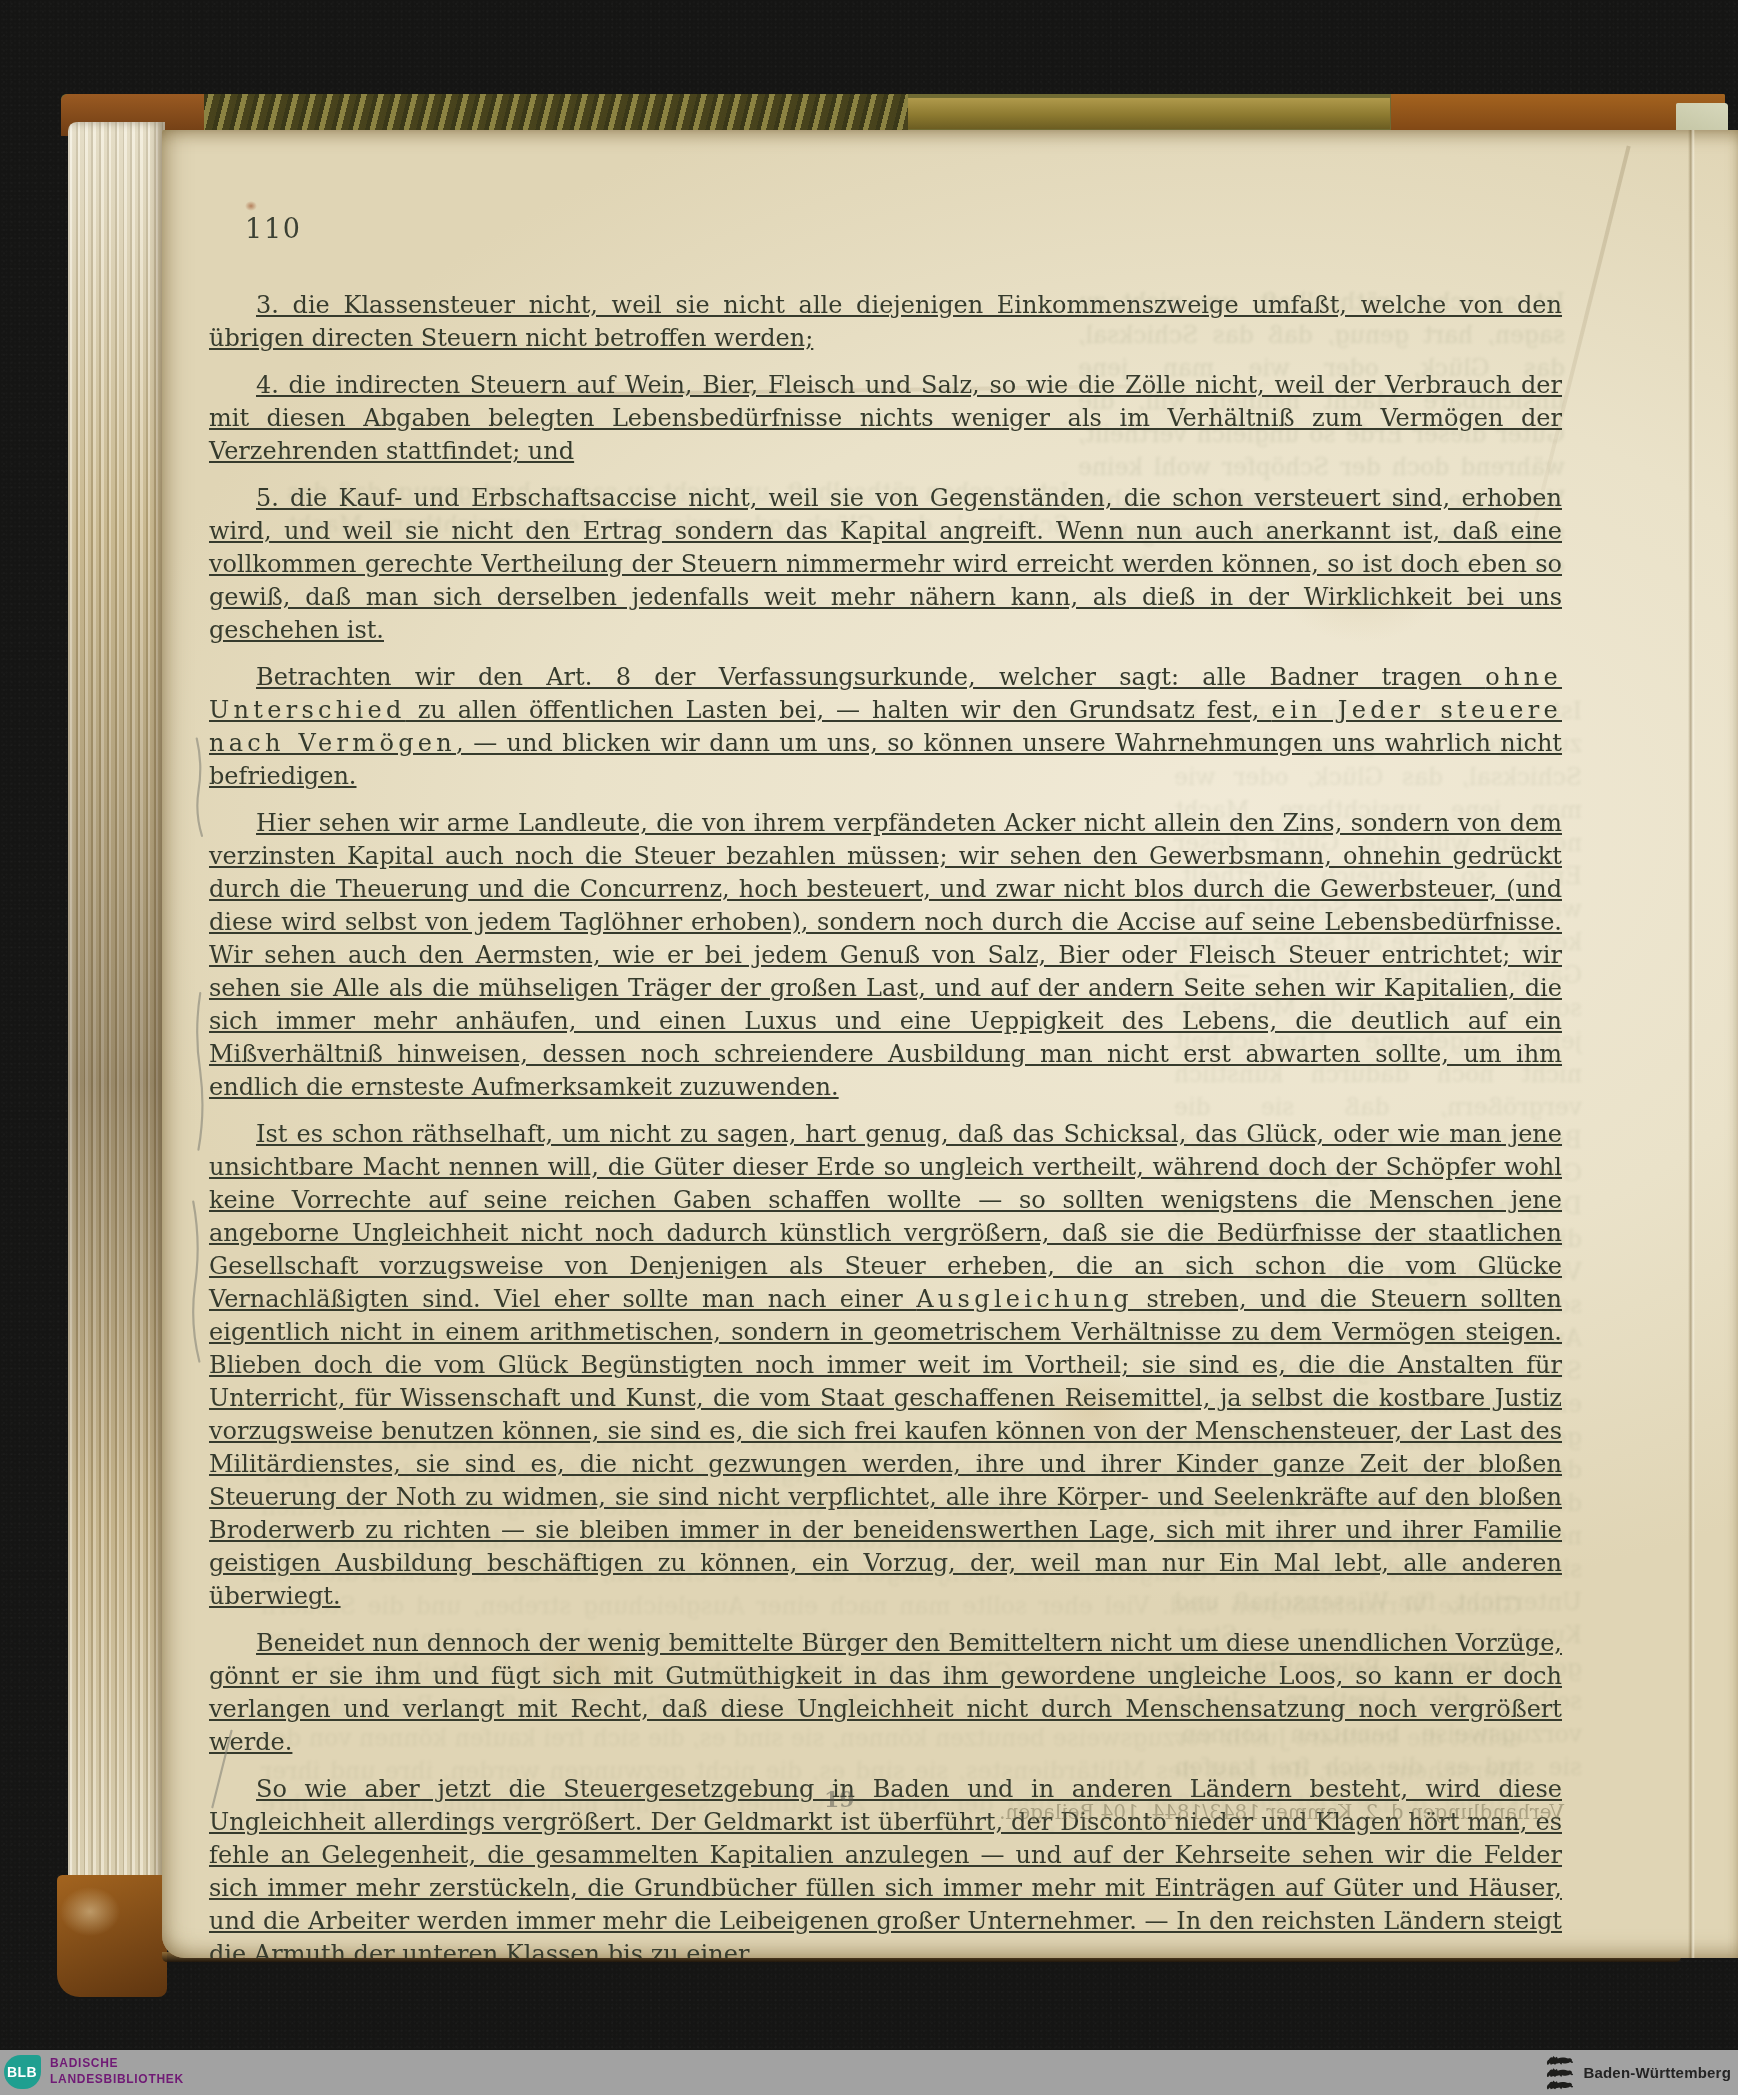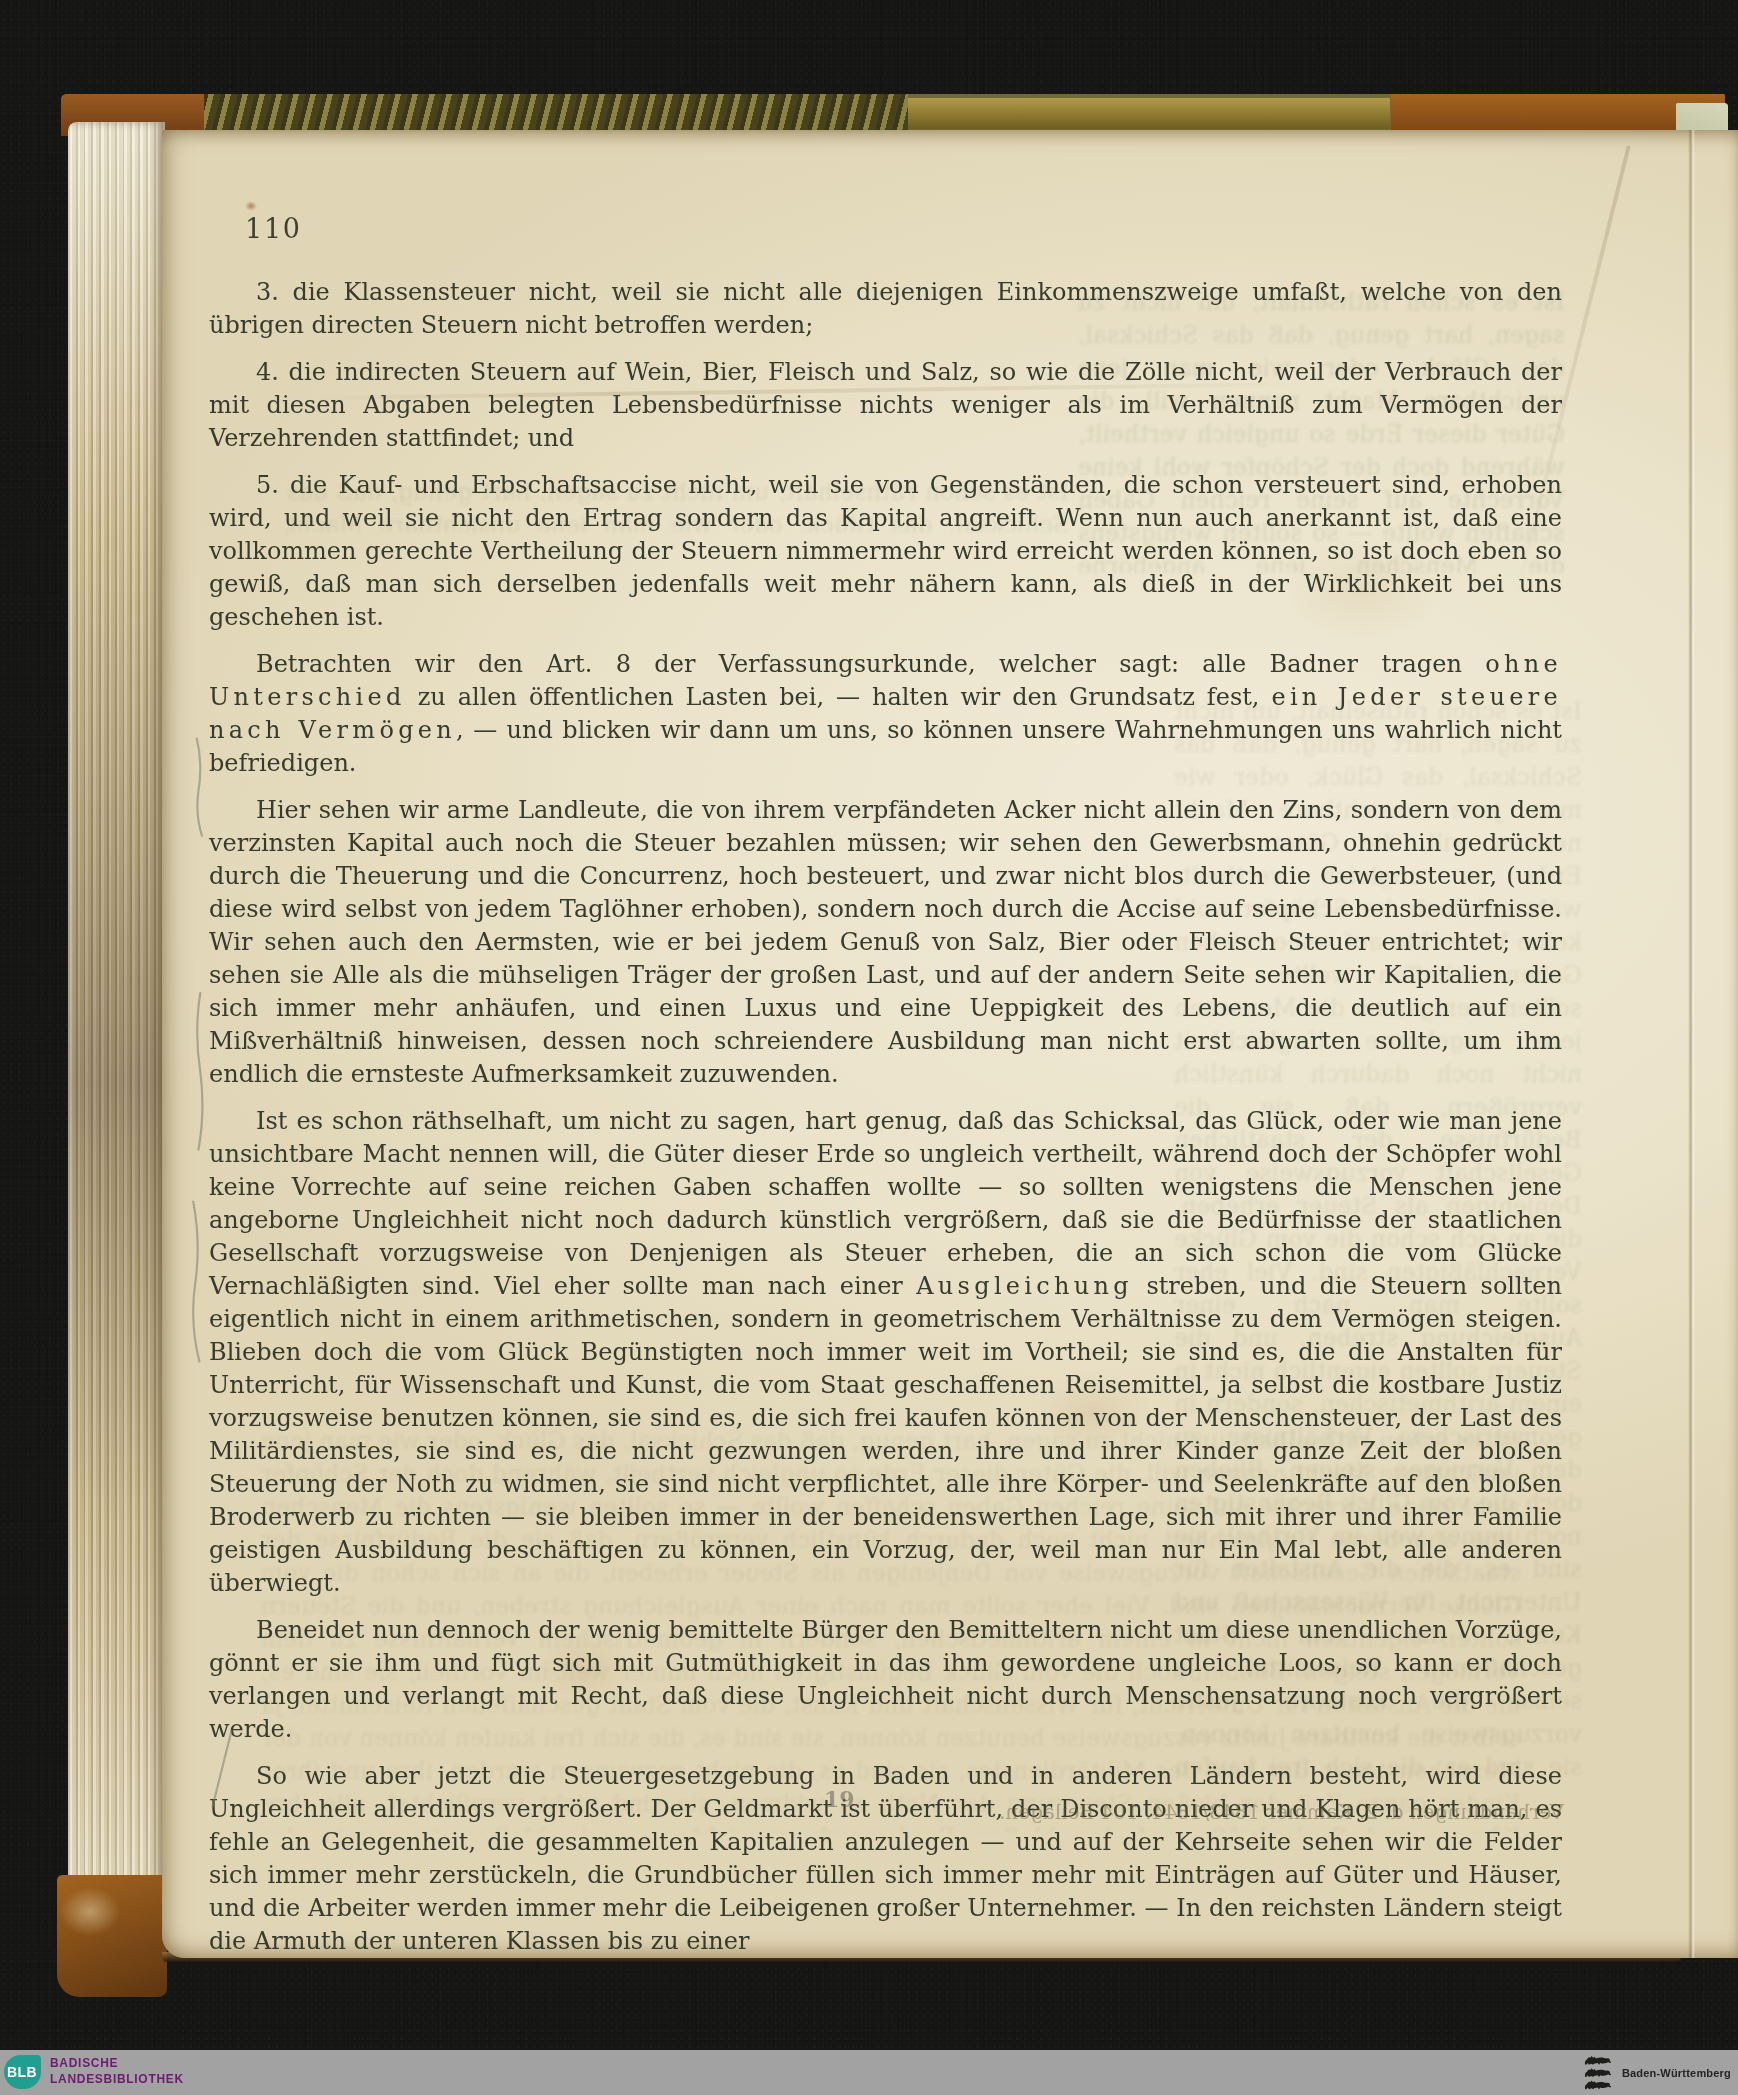--- a/index.html
+++ b/index.html
@@ -59,21 +59,21 @@
   .stain{position:absolute;border-radius:50%;}
   .stain.s1{left:869px;top:1243px;width:122px;height:78px;background:radial-gradient(closest-side,rgba(170,120,40,.12),rgba(170,120,40,0));}
   .stain.s2{left:374px;top:1503px;width:96px;height:70px;background:radial-gradient(closest-side,rgba(170,120,40,.1),rgba(170,120,40,0));}
   .stain.s3{left:1121px;top:408px;width:156px;height:104px;background:radial-gradient(closest-side,rgba(160,130,60,.1),rgba(160,130,60,0));}
   .stain.s4{left:83px;top:71px;width:12px;height:10.4px;background:radial-gradient(closest-side,rgba(150,70,30,.6),rgba(150,70,30,0));}
 
   .page-number{position:absolute;left:83px;top:83px;font-size:27px;letter-spacing:1.7px;color:#3c4134;}
 
   .text-block{position:absolute;left:47px;top:146px;width:1353px;color:#363b2d;
         font-size:24px;line-height:33px;text-align:justify;}
-  .text-block p.para{margin:0 0 14px 0;text-indent:47px;}
+  .text-block p.para{margin:13px 0 14px 0;text-indent:47px;text-decoration:underline;}
   .sperr{letter-spacing:4.3px;}
 
   
   .bleed{position:absolute;overflow:hidden;transform:scaleX(-1);filter:blur(1.7px);
          color:#5f6b4a;font-size:23.5px;line-height:33px;text-align:justify;}
   .bp1{left:916px;top:156px;width:487px;height:287px;opacity:.13;}
   .bp2{left:125px;top:346px;width:782px;height:56px;opacity:.10;}
   .bp3{left:1012px;top:565px;width:408px;height:1086px;opacity:.10;}
   .bp4{left:99px;top:1295px;width:1260px;height:408px;opacity:.08;}
   .bleed-line{position:absolute;left:846px;top:1670px;width:556px;height:28px;
@@ -86,21 +86,21 @@
   
   .footer{position:absolute;left:0;top:2050px;width:1738px;height:45px;background:#a2a2a2;
           font-family:"Liberation Sans", sans-serif;}
   .blb-logo{position:absolute;left:3.5px;top:5.2px;width:37px;height:34px;background:#1f9f90;
           border-radius:18px 4.3px 18px 18px;display:flex;align-items:center;justify-content:center;}
   .blb-logo span{color:#ffffff;font-weight:bold;font-size:14px;letter-spacing:0.4px;}
   .lib-name{position:absolute;left:50px;top:6px;color:#701a75;font-weight:bold;
           font-size:12px;line-height:15.6px;letter-spacing:0.7px;}
   .footer-right{position:absolute;right:7px;top:0;height:45px;display:flex;align-items:center;gap:8.7px;}
   .coa{width:31px;height:35px;}
-  .state-label{color:#242424;font-size:11px;font-weight:600;letter-spacing:0.2px;}
+  .state-label{color:#242424;font-size:15px;font-weight:600;letter-spacing:0.2px;}
 </style>
 </head>
 <body>
 
 <div class="stage">
 
   <div class="top-edge">
     <span class="leather-l"></span>
     <span class="blot"></span>
     <span class="marble"></span>

